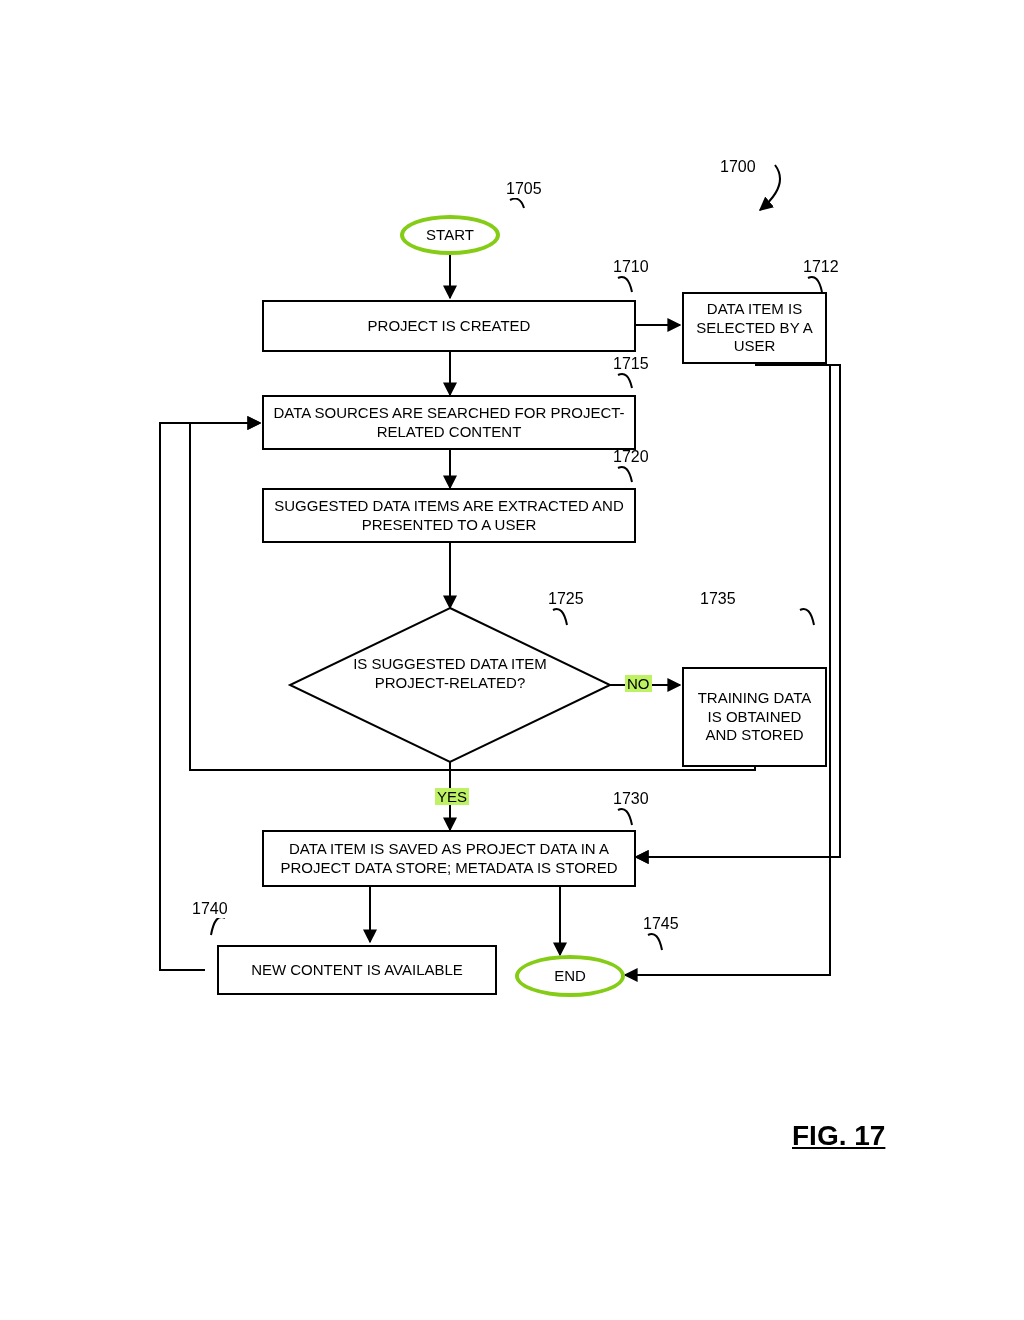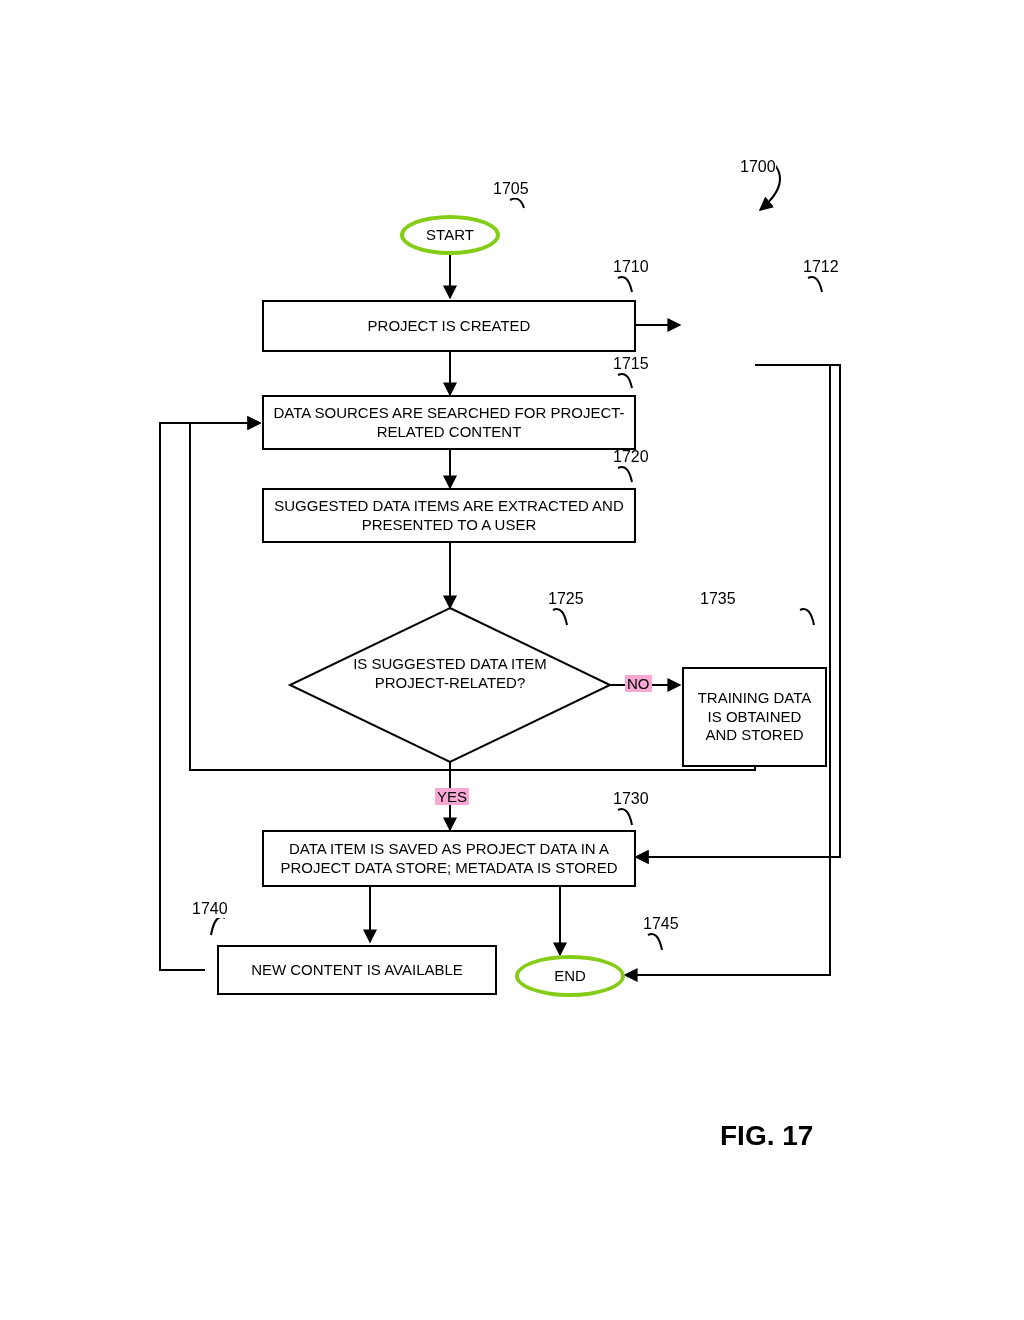--- a/index.html
+++ b/index.html
@@ -54,21 +54,21 @@
     border-radius: 50%;
   }
   .reflabel {
     position: absolute;
     font-size: 16px;
     background: #fff;
   }
   .edgelabel {
     position: absolute;
     font-size: 15px;
-    background: #f9a8d4;
+    background: #bef264;
     padding: 0 2px;
   }
   .figlabel {
     position: absolute;
     font-size: 28px;
     font-weight: bold;
   }
   svg.wires {
     position: absolute;
     left: 0; top: 0;
@@ -153,40 +153,43 @@
 
       <path class="ln" d="M205,970 L160,970 L160,423 L260,423" marker-end="url(#arr)"></path>
 
       <path class="ln" d="M830,365 L830,975 L625,975" marker-end="url(#arr)"></path>
       <line class="ln" x1="755" y1="365" x2="830" y2="365"></line>
 
       <line class="ln" x1="830" y1="857" x2="636" y2="857" marker-end="url(#arr)"></line>
 
     </svg>
 
-    <div class="reflabel" style="left:740px; top:158px;">1700</div>
-    <div class="reflabel" style="left:493px; top:180px;">1705</div>
+    <div class="reflabel" style="left:720px; top:158px;">1700</div>
+    <div class="reflabel" style="left:506px; top:180px;">1705</div>
     <div class="reflabel" style="left:613px; top:258px;">1710</div>
     <div class="reflabel" style="left:803px; top:258px;">1712</div>
     <div class="reflabel" style="left:613px; top:355px;">1715</div>
     <div class="reflabel" style="left:613px; top:448px;">1720</div>
     <div class="reflabel" style="left:548px; top:590px;">1725</div>
     <div class="reflabel" style="left:700px; top:590px;">1735</div>
     <div class="reflabel" style="left:613px; top:790px;">1730</div>
     <div class="reflabel" style="left:192px; top:900px;">1740</div>
     <div class="reflabel" style="left:643px; top:915px;">1745</div>
 
     <div class="node ellipse" style="left:400px; top:215px; width:100px; height:40px;">
       <span>START</span>
     </div>
 
     <div class="node rect" style="left:262px; top:300px; width:374px; height:52px;">
       <span>PROJECT IS CREATED</span>
     </div>
 
+    <div class="node rect" style="left:682px; top:292px; width:145px; height:72px;">
+      <span>DATA ITEM IS SELECTED BY A USER</span>
+    </div>
 
     <div class="node rect" style="left:262px; top:488px; width:374px; height:55px;">
       <span>SUGGESTED DATA ITEMS ARE EXTRACTED AND PRESENTED TO A USER</span>
     </div>
 
     <div class="node rect" style="left:262px; top:395px; width:374px; height:55px;">
       <span>DATA SOURCES ARE SEARCHED FOR PROJECT-RELATED CONTENT</span>
     </div>
 
     <div class="diamond-text" style="left:350px; top:655px;">
@@ -205,16 +208,16 @@
       <span>NEW CONTENT IS AVAILABLE</span>
     </div>
 
     <div class="node ellipse" style="left:515px; top:955px; width:110px; height:42px;">
       <span>END</span>
     </div>
 
     <div class="edgelabel" style="left:435px; top:788px;">YES</div>
     <div class="edgelabel" style="left:625px; top:675px;">NO</div>
 
-    <div class="figlabel" style="left:720px; top:1120px;">FIG. 17</div>
+    <div class="figlabel" style="left:792px; top:1120px;text-decoration:underline;">FIG. 17</div>
 
   </div>
 </div>
 
 </body></html>

